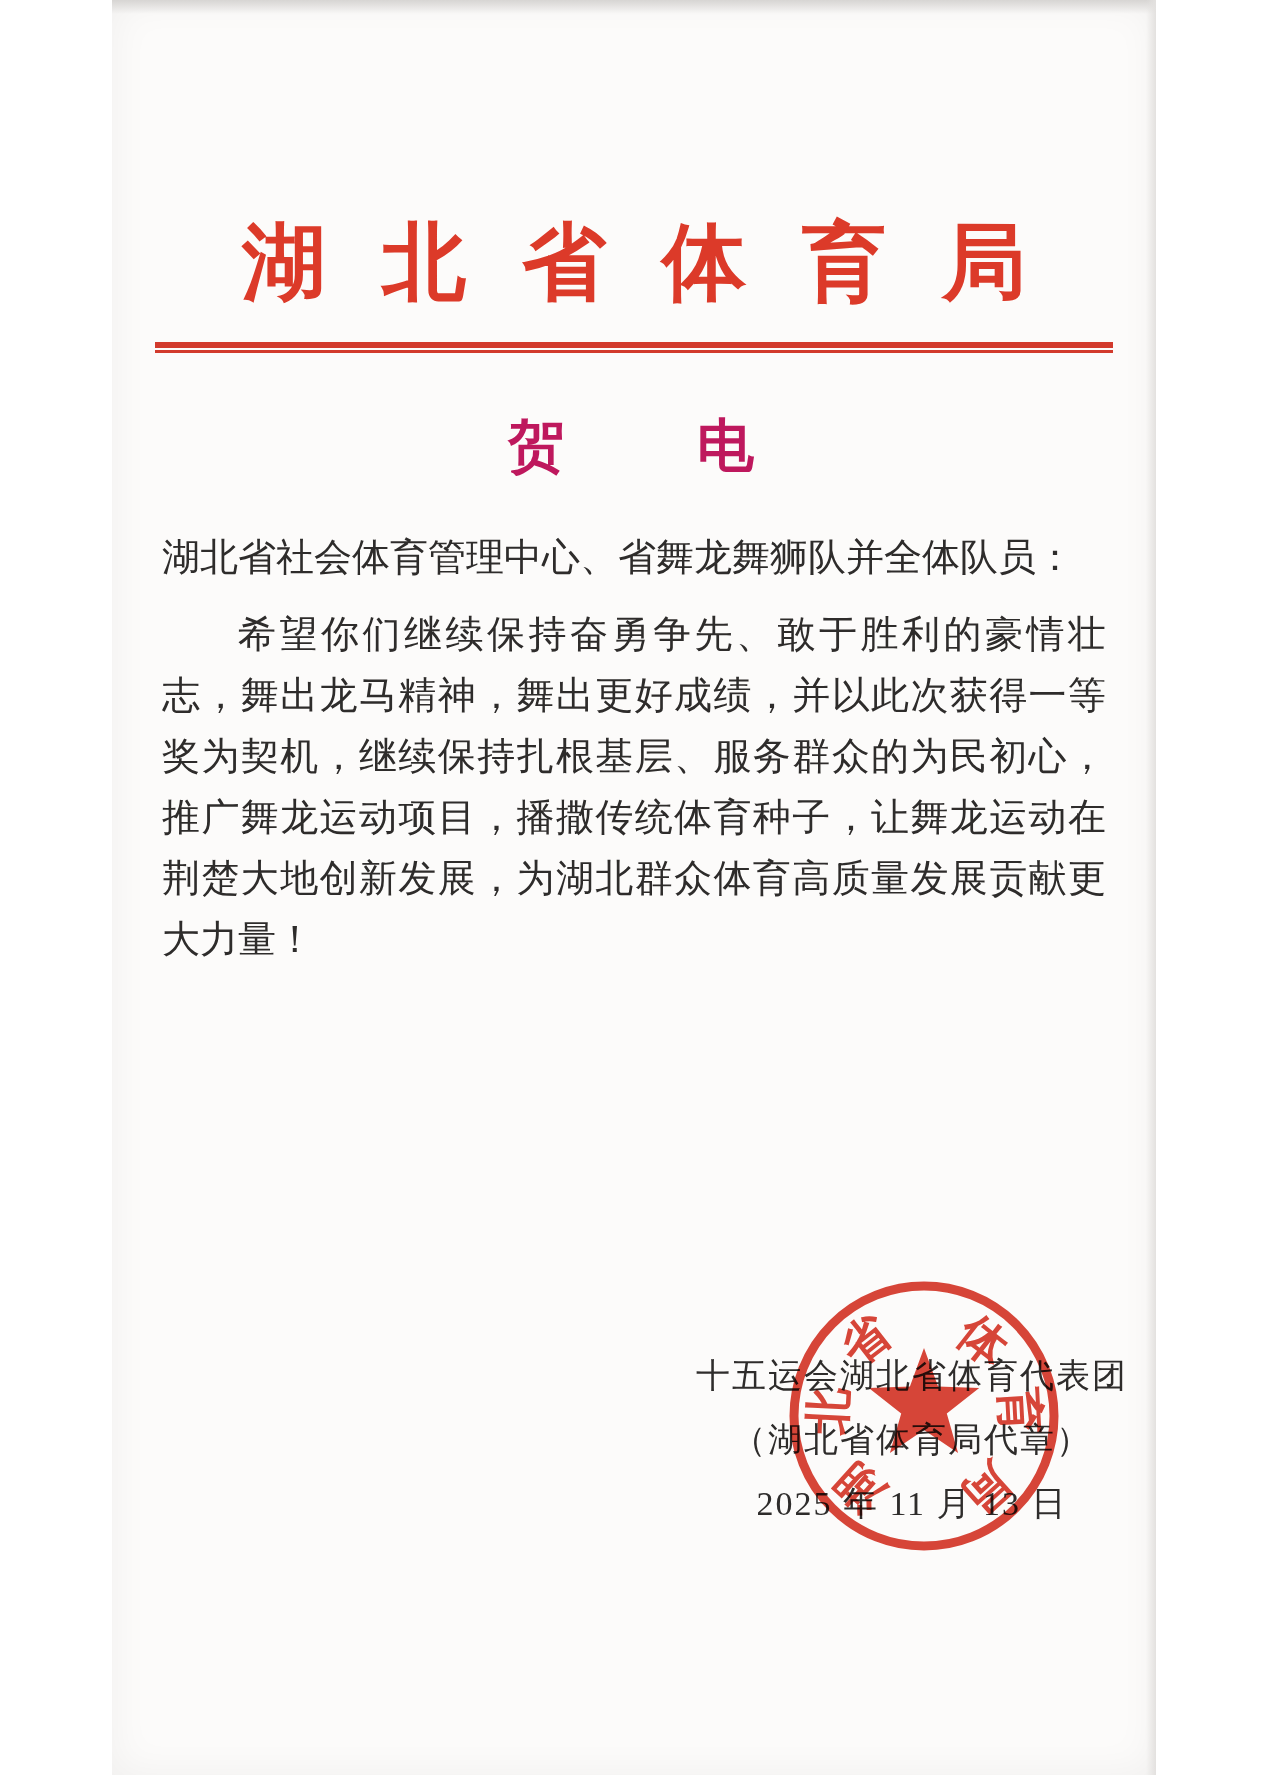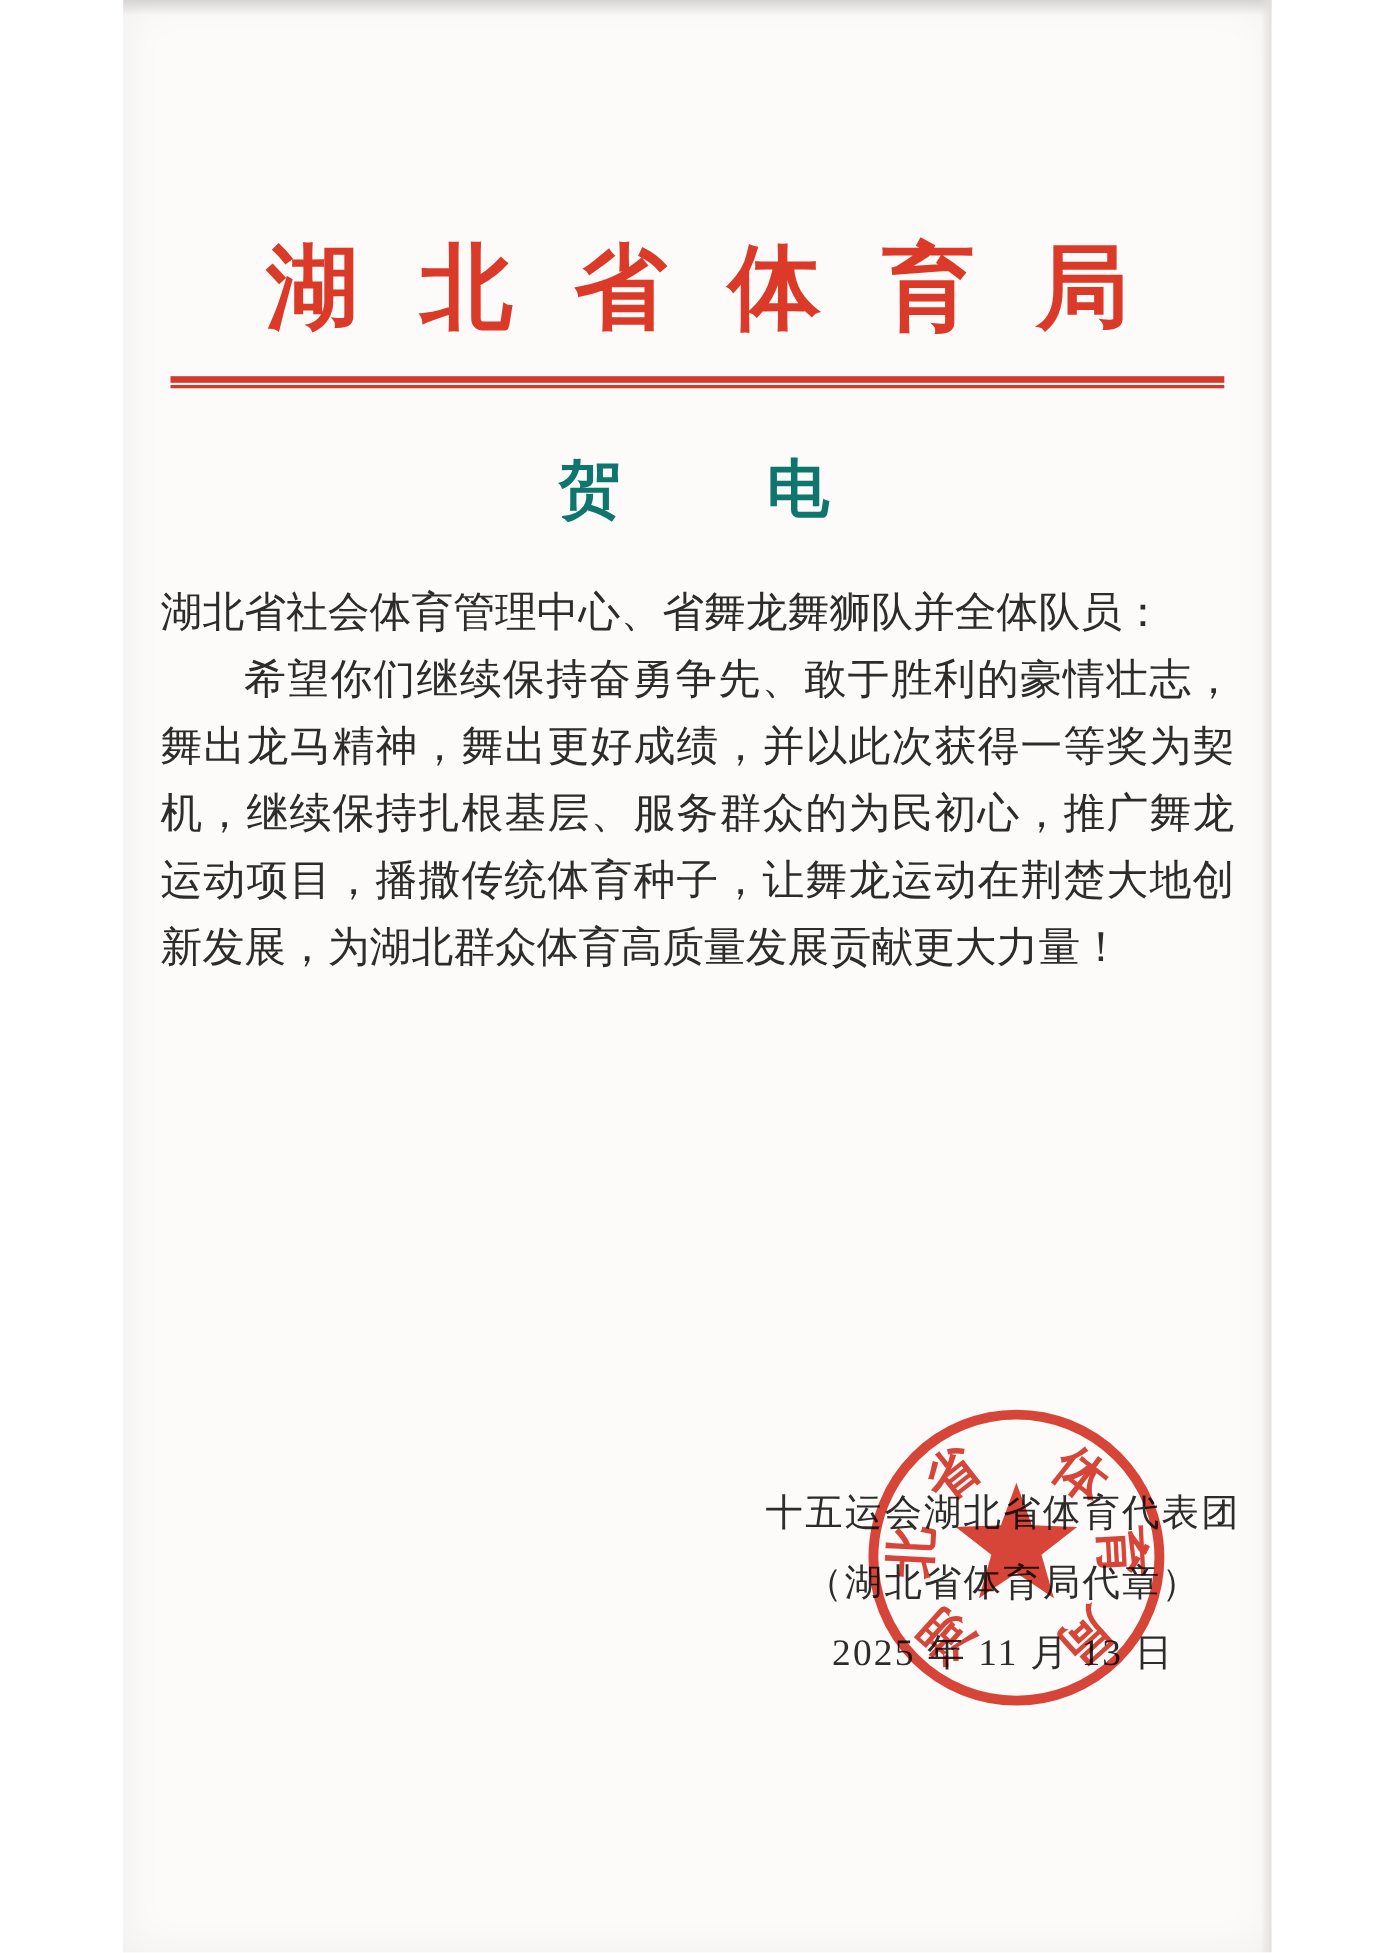--- a/index.html
+++ b/index.html
@@ -48,35 +48,35 @@
     height: 2px;
     border-top: 6px solid #d23a2c;
     border-bottom: 3px solid #d23a2c;
   }
   .doc-title {
     margin-top: 62px;
     text-align: center;
     font-size: 57px;
     line-height: 62px;
     font-weight: 700;
-    color: #0f766e;
+    color: #be185d;
     letter-spacing: 6px;
   }
   .body-text {
     position: relative;
     margin: 50px auto 0 auto;
     width: 976px;
     font-size: 38px;
     line-height: 61px;
     color: #2e2c2b;
     text-align: justify;
     text-justify: inter-character;
   }
   .body-text p {
-    margin: 0;
+    margin: 16px;
   }
   .body-text p.indent {
     text-indent: 2em;
   }
   .signature-block {
     position: absolute;
     left: 550px;
     top: 1344px;
     width: 500px;
     text-align: center;

